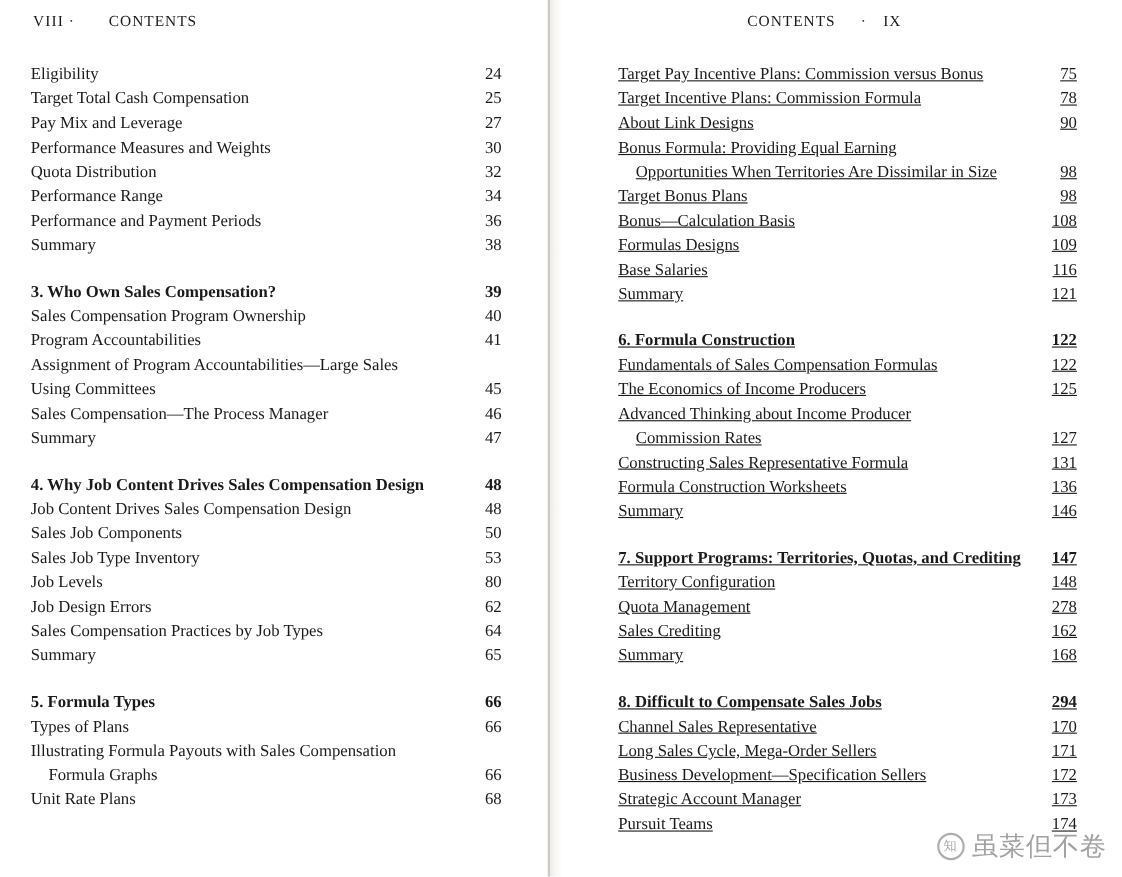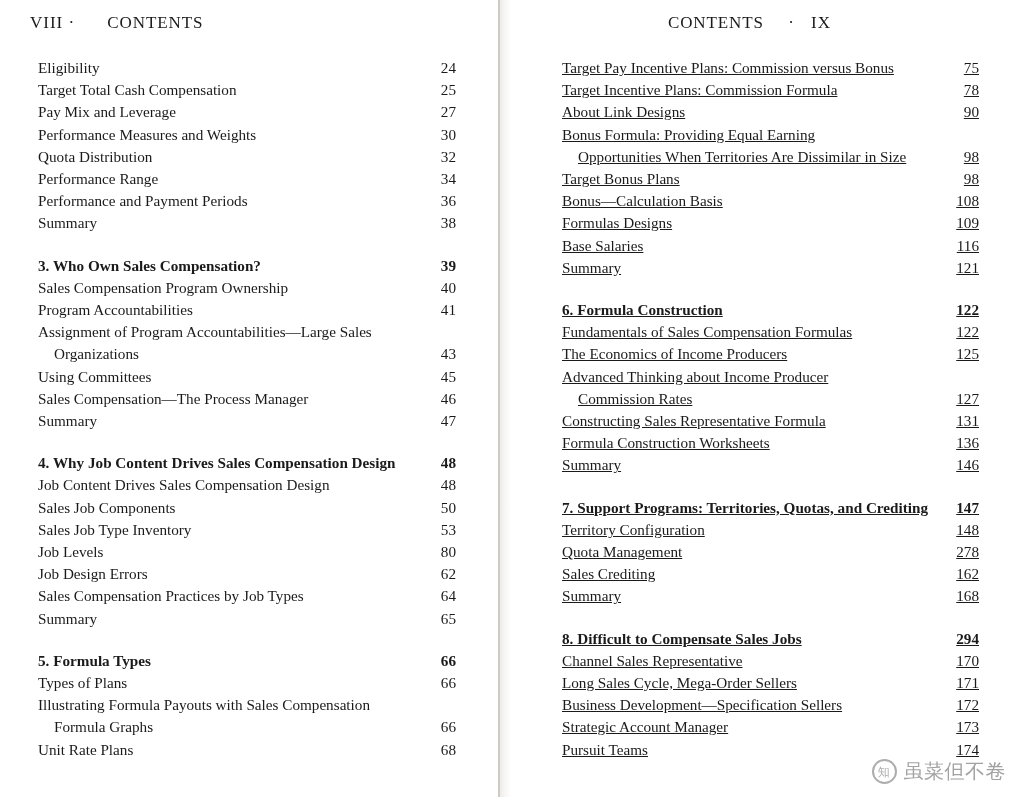--- a/index.html
+++ b/index.html
@@ -40,42 +40,42 @@
     content: "";
     position: absolute;
     left: 0px;
     top: 0;
     bottom: 0;
     width: 2px;
     background: #cfcbc4;
   }
   .running-head {
     font-variant: small-caps;
-    font-size: 17px;
+    font-size: 14px;
     letter-spacing: 0.9px;
     color: #1a1a1a;
     padding-top: 13px;
     height: 20px;
   }
   .running-head .folio {
     font-variant: small-caps;
     letter-spacing: 1px;
   }
   .rh-left {
     margin-left: 30px;
   }
   .rh-right {
     margin-right: 41px;
     text-align: center;
   }
   .toc {
     margin-top: 24px;
   }
   .toc-left {
-    margin-left: 38px;
+    margin-left: 28px;
     margin-right: 42px;
   }
   .toc-right {
     margin-left: 42px;
     margin-right: 41px;
     text-decoration: underline;
   }
   .entry {
     display: flex;
     align-items: baseline;
@@ -107,21 +107,21 @@
     padding-left: 16px;
   }
   .watermark {
     position: absolute;
     right: 14px;
     bottom: 12px;
     display: flex;
     align-items: center;
     gap: 7px;
     font-family: "Liberation Sans", sans-serif;
-    font-size: 20px;
+    font-size: 24px;
     color: #9b9b9b;
     opacity: 0.92;
     letter-spacing: 0.5px;
     text-align: center;
   }
   .watermark .zhihu-logo {
     width: 21px;
     height: 21px;
     border-radius: 50%;
     border: 2px solid #a7a7a7;
@@ -194,24 +194,20 @@
         <span class="title">Sales Compensation Program Ownership</span>
         <span class="pg">40</span>
       </div>
       <div class="entry">
         <span class="title">Program Accountabilities</span>
         <span class="pg">41</span>
       </div>
       <div class="entry">
         <span class="title">Assignment of Program Accountabilities—Large Sales</span>
         <span class="pg"></span>
-      </div>
-      <div class="entry cont">
-        <span class="title">Organizations</span>
-        <span class="pg">43</span>
       </div>
       <div class="entry">
         <span class="title">Using Committees</span>
         <span class="pg">45</span>
       </div>
       <div class="entry">
         <span class="title">Sales Compensation—The Process Manager</span>
         <span class="pg">46</span>
       </div>
       <div class="entry">

